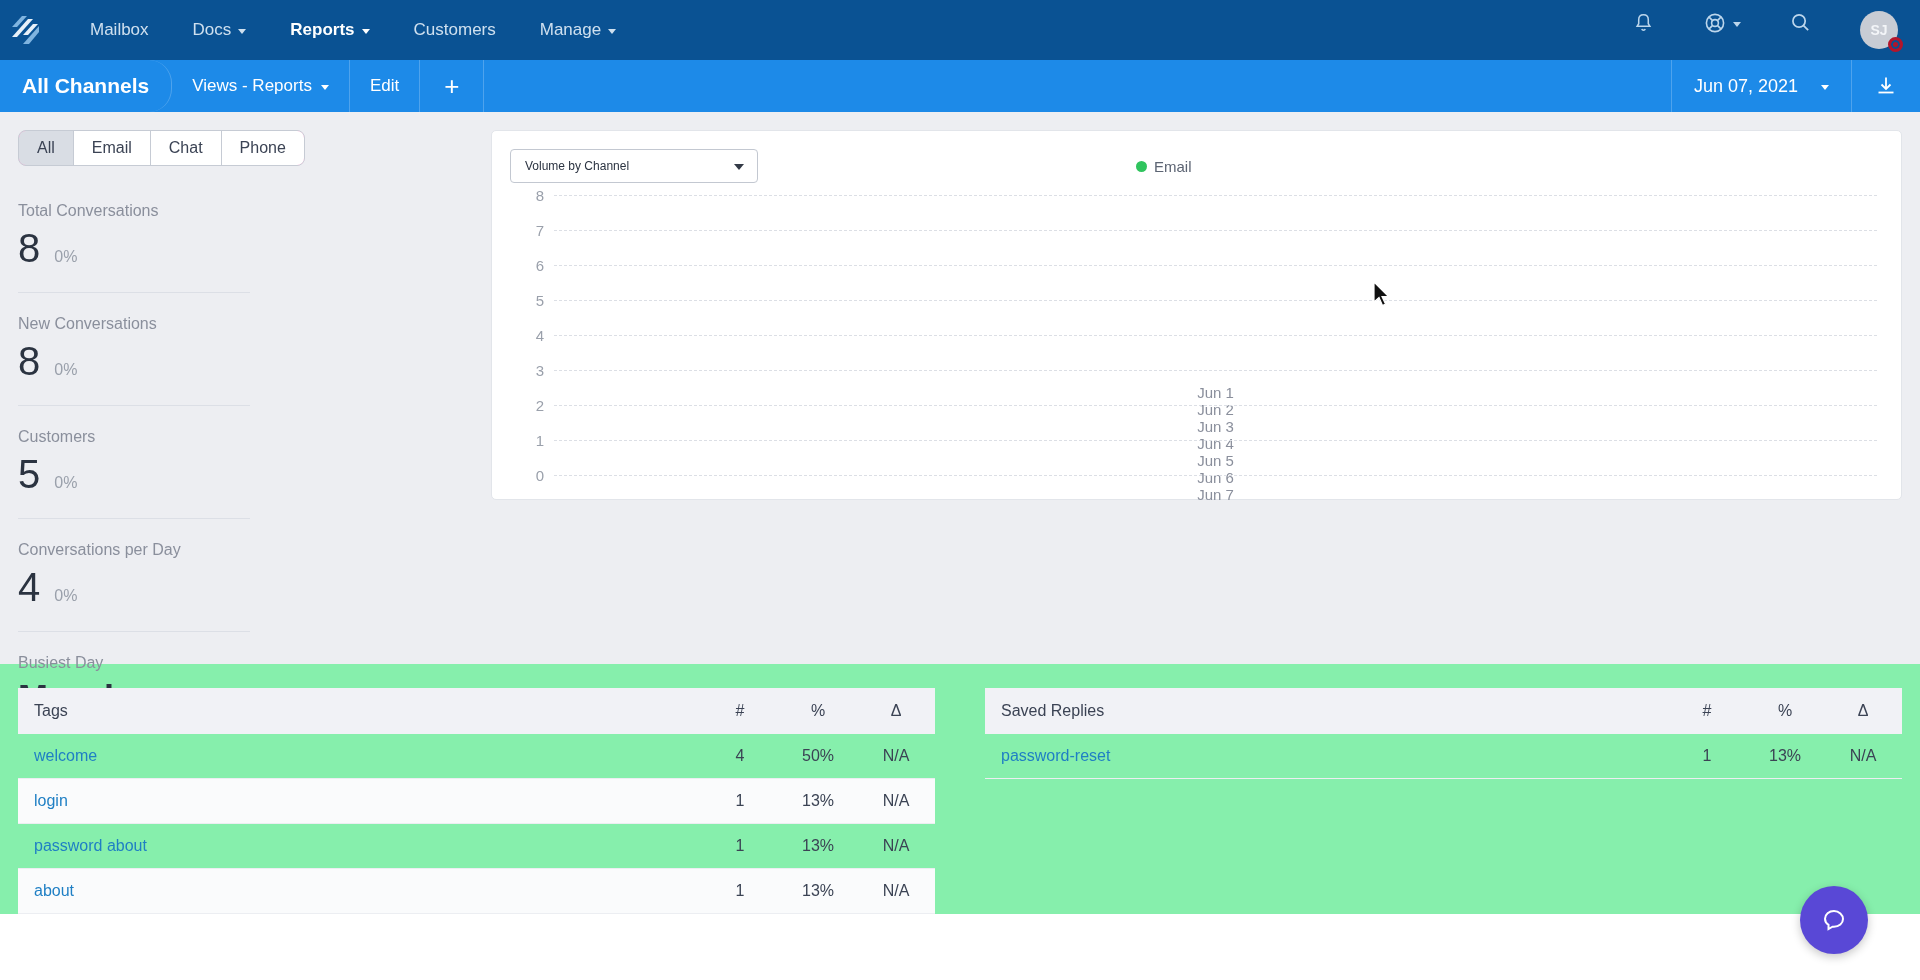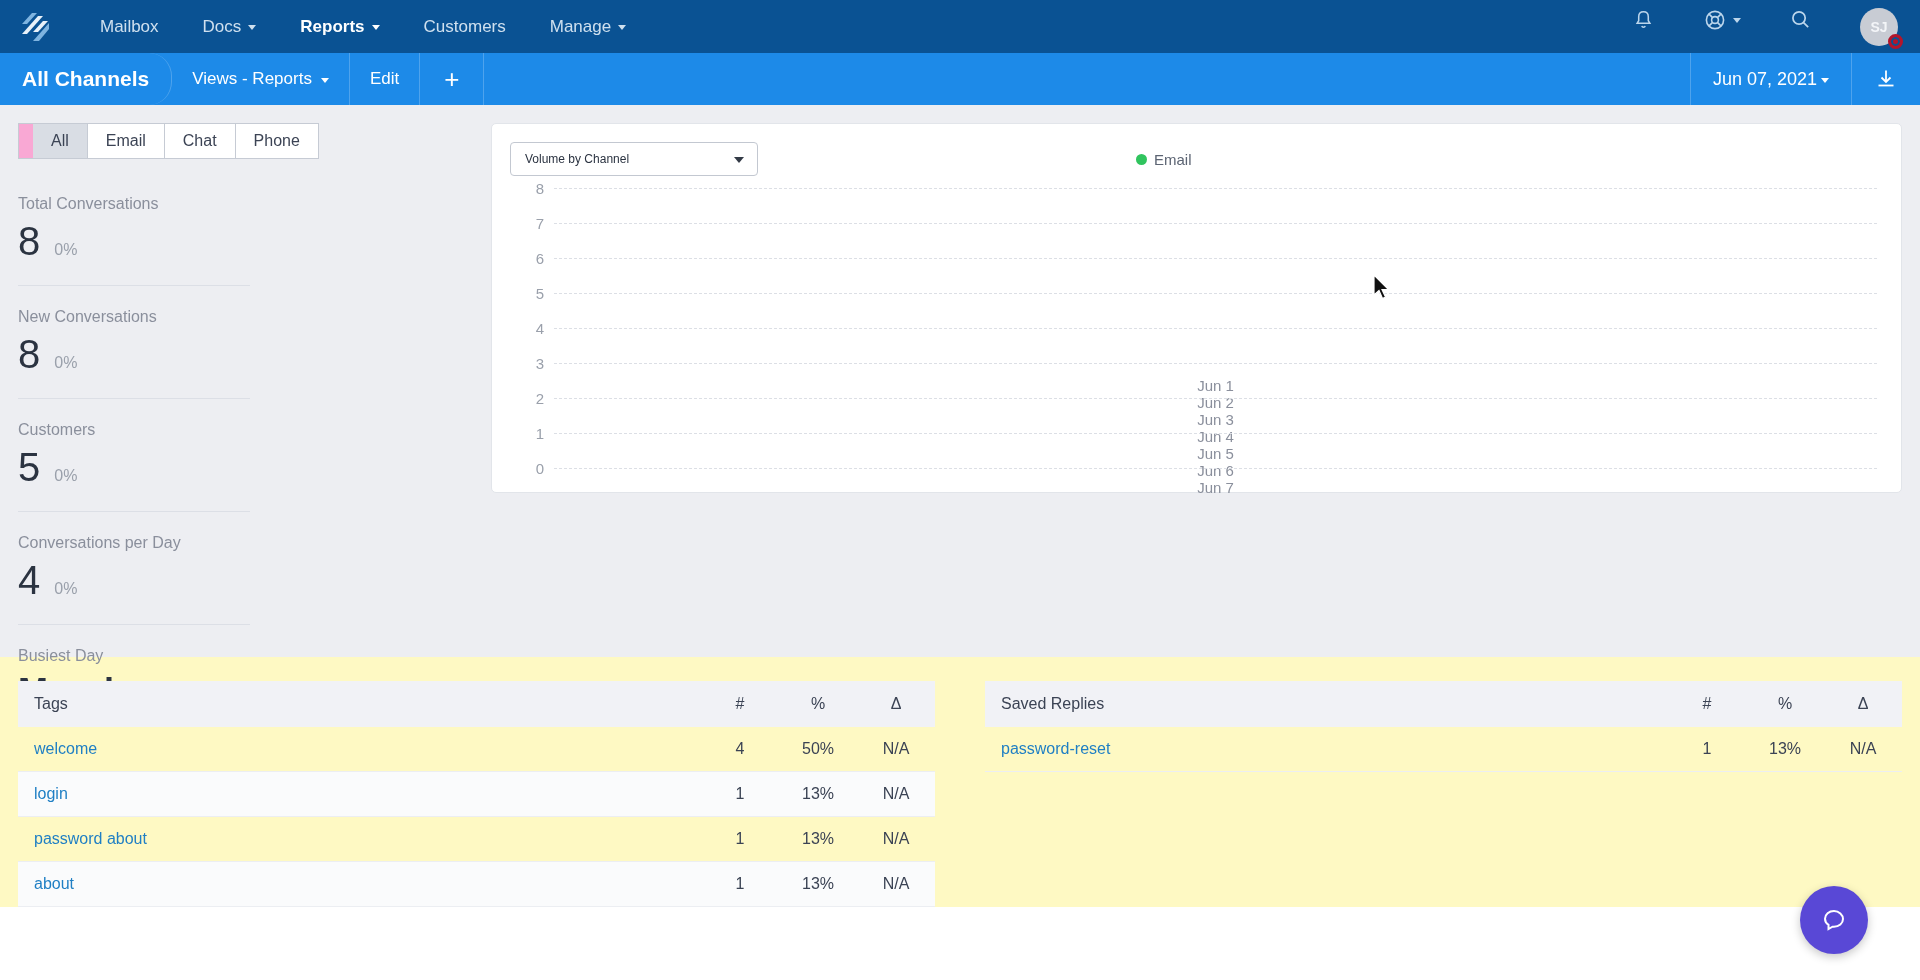--- a/index.html
+++ b/index.html
@@ -5,25 +5,25 @@
   * { box-sizing: border-box; margin: 0; padding: 0; }
   html, body {
     width: 1920px; height: 980px;
     font-family: "Liberation Sans", sans-serif;
     background: #ffffff;
     overflow: hidden;
   }
 
   
   .topnav {
-    height: 53px;
+    height: 60px;
     background: #0a5293;
     display: flex;
     align-items: center;
-    padding: 0 22px 0 18px;
+    padding: 0 22px 0 8px;
     position: relative;
   }
   .logo { width: 34px; height: 34px; margin-right: 26px; flex: 0 0 auto; }
   .nav-links { display: flex; align-items: center; gap: 0px; }
   .nav-link {
     color: #cfe0ef;
     font-size: 17px;
     padding: 0 22px;
     line-height: 60px;
     display: flex;
@@ -82,21 +82,21 @@
     padding: 0 20px;
     font-size: 17px;
     gap: 9px;
     cursor: pointer;
     border-right: 1px solid rgba(255,255,255,0.22);
     white-space: nowrap;
   }
   .subnav-plus { font-size: 26px; font-weight: 300; padding: 0 24px; }
   .subnav-right { margin-left: auto; display: flex; align-items: stretch; }
   .subnav-date {
-    display: flex; align-items: center; gap: 4px;
+    display: flex; align-items: center; gap: 23px;
     padding: 12px 22px; font-size: 18px; cursor: pointer;
     border-left: 1px solid rgba(255,255,255,0.22);
   }
   .subnav-dl {
     display: flex; align-items: center;
     padding: 0 22px; cursor: pointer;
     border-left: 1px solid rgba(255,255,255,0.22);
   }
 
   
@@ -104,26 +104,25 @@
     background: #edeef2;
     height: 552px;
     display: flex;
     padding: 18px 18px 0 18px;
     gap: 18px;
   }
   .stats-col { width: 455px; flex: 0 0 455px; padding-left: 0px; }
 
   .segmented {
     display: inline-flex;
-    border-radius: 0;
+    border-radius: 8px;
     overflow: hidden;
     border: 1px solid #c6cbd4;
     margin-bottom: 36px;
     background: #f9a8d4;
-    padding-left: 14px;
   }
   .seg {
     padding: 8px 18px;
     font-size: 16px;
     color: #3b4354;
     background: #fff;
     cursor: pointer;
     border-right: 1px solid #c6cbd4;
     white-space: nowrap;
   }
@@ -201,21 +200,21 @@
     position: absolute; left: 44px; right: 0; bottom: -28px;
     display: flex;
     flex-direction: column;
   }
   .xtick { flex: 1; text-align: center; font-size: 15px; color: #8a8f9c; }
 
   .cursor { position: absolute; pointer-events: none; }
 
   
   .tables {
-    background: #fef9c3;
+    background: #86efac;
     padding: 24px 18px 0 18px;
     display: flex;
     gap: 50px;
   }
   .table-wrap { flex: 1; }
   table { width: 100%; border-collapse: collapse; }
   thead th {
     background: #f1f2f6;
     font-size: 16px; color: #3b4354; font-weight: normal;
     text-align: left;

